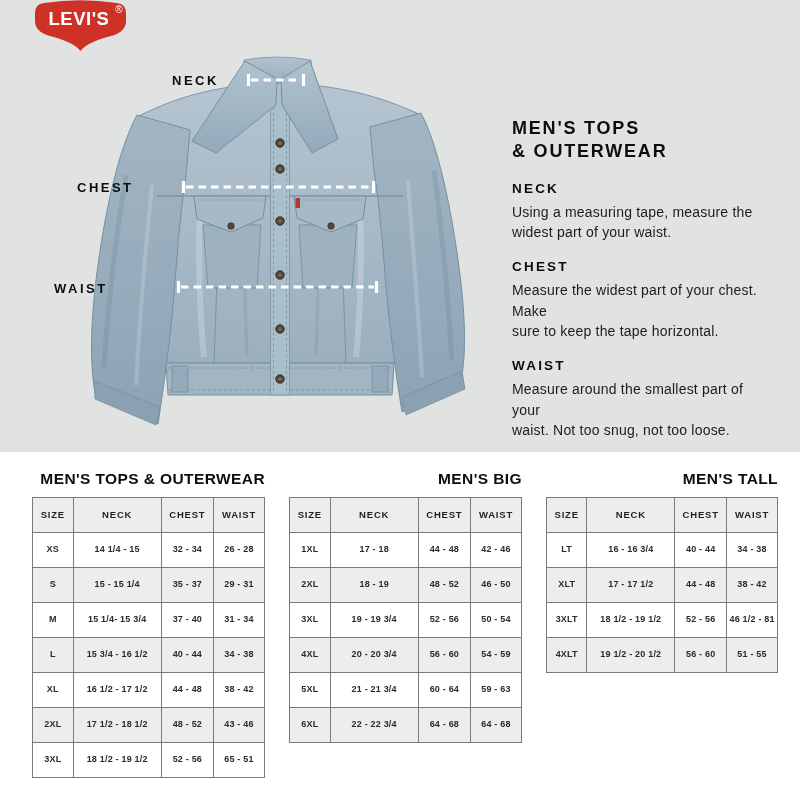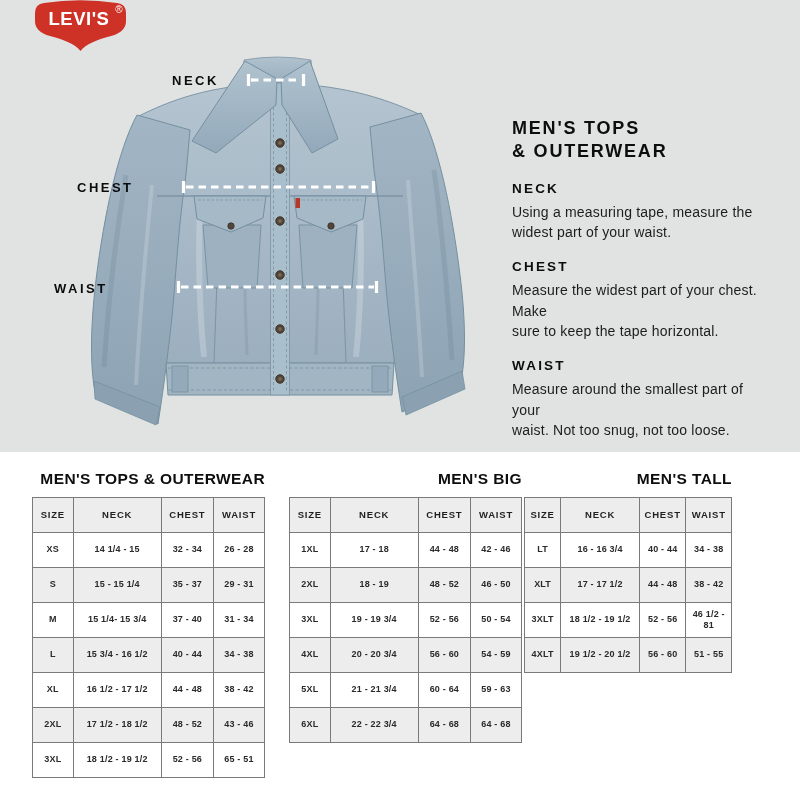--- a/index.html
+++ b/index.html
@@ -37,21 +37,21 @@
   }
   .info-line {
     font-size: 14px; line-height: 1.45; color: #1c1c1c; letter-spacing: 0.2px;
   }
 
   
   .tables-section { position: absolute; left: 0; top: 452px; width: 800px; height: 348px; background: #ffffff; }
   .size-table { position: absolute; top: 18px; width: 233px; }
   .t0 { left: 32px; }
   .t1 { left: 289px; }
-  .t2 { left: 524px; width: 208px; }
+  .t2 { left: 546px; width: 232px; }
   .table-title {
     font-size: 15.5px; font-weight: 700; letter-spacing: 0.4px;
     color: #0d0d0d; margin-bottom: 9px; white-space: nowrap; text-align: right;
   }
   table.sizes {
     width: 100%; border-collapse: collapse; table-layout: fixed;
     border: 1.5px solid #474747; background: #ffffff;
   }
   table.sizes th, table.sizes td {
     border: 1px solid #7a7a7a; text-align: center; vertical-align: middle;

